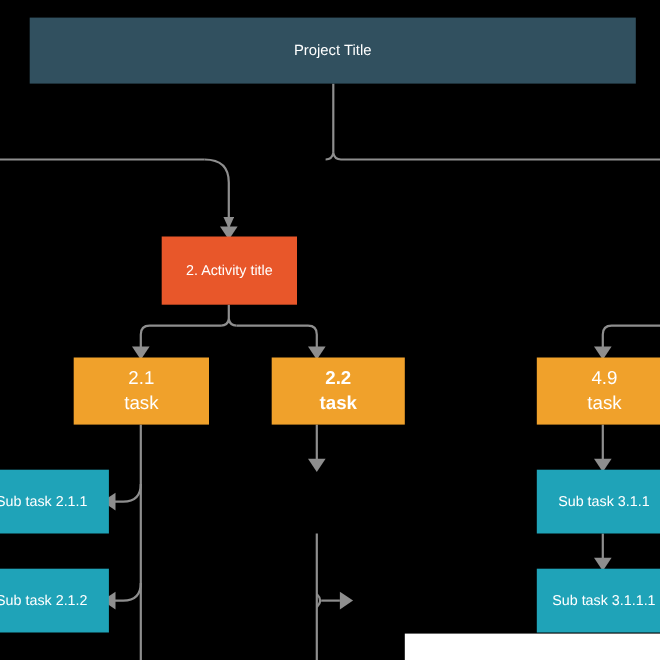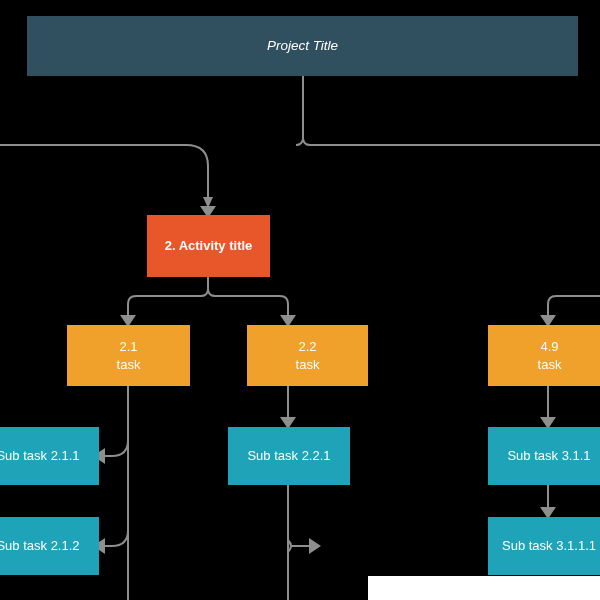--- a/index.html
+++ b/index.html
@@ -40,25 +40,24 @@
     line-height: 1.35;
     overflow: hidden;
   }
   .node-root {
     background: #31505F;
     font-size: 13.5px;
   }
   .node-activity {
     background: #E8572A;
     font-size: 13px;
-    font-weight: bold;
   }
   .node-task {
     background: #F0A12B;
-    font-size: 13px;
+    font-size: 17px;
   }
   .node-subtask {
     background: #1FA3B8;
     font-size: 13px;
   }
   .node-line {
     display: block;
     white-space: nowrap;
   }
 </style>
@@ -117,54 +116,51 @@
       <polygon points="540,315 556,315 548,327"></polygon>
       <polygon points="280,417 296,417 288,429"></polygon>
       <polygon points="540,417 556,417 548,429"></polygon>
       <polygon points="540,507 556,507 548,519"></polygon>
       <polygon points="105,448 105,464 93,456"></polygon>
       <polygon points="105,538 105,554 93,546"></polygon>
       <polygon points="309,538 309,554 321,546"></polygon>
     </g>
   </svg>
 
-  <div class="node node-root" style="left:27px; top:16px; width:551px; height:60px;font-style:italic;">
+  <div class="node node-root" style="left:27px; top:16px; width:551px; height:60px;">
     <span class="node-line">Project Title</span>
   </div>
 
   <div class="node node-activity" style="left:147px; top:215px; width:123px; height:62px;">
     <span class="node-line">2. Activity title</span>
   </div>
 
   <div class="node node-task" style="left:67px; top:325px; width:123px; height:61px;">
     <span class="node-line">2.1</span>
     <span class="node-line">task</span>
   </div>
 
-  <div class="node node-task" style="left:247px; top:325px; width:121px; height:61px;">
+  <div class="node node-task" style="left:247px; top:325px; width:121px; height:61px;font-weight:bold;">
     <span class="node-line">2.2</span>
     <span class="node-line">task</span>
   </div>
 
   <div class="node node-task" style="left:488px; top:325px; width:123px; height:61px;">
     <span class="node-line">4.9</span>
     <span class="node-line">task</span>
   </div>
 
   <div class="node node-subtask" style="left:-23px; top:427px; width:122px; height:58px;">
     <span class="node-line">Sub task 2.1.1</span>
   </div>
 
   <div class="node node-subtask" style="left:-23px; top:517px; width:122px; height:58px;">
     <span class="node-line">Sub task 2.1.2</span>
   </div>
 
-  <div class="node node-subtask" style="left:228px; top:427px; width:122px; height:58px;">
-    <span class="node-line">Sub task 2.2.1</span>
-  </div>
 
 
   <div class="node node-subtask" style="left:488px; top:427px; width:122px; height:58px;">
     <span class="node-line">Sub task 3.1.1</span>
   </div>
 
   <div class="node node-subtask" style="left:488px; top:517px; width:122px; height:58px;">
     <span class="node-line">Sub task 3.1.1.1</span>
   </div>
 

